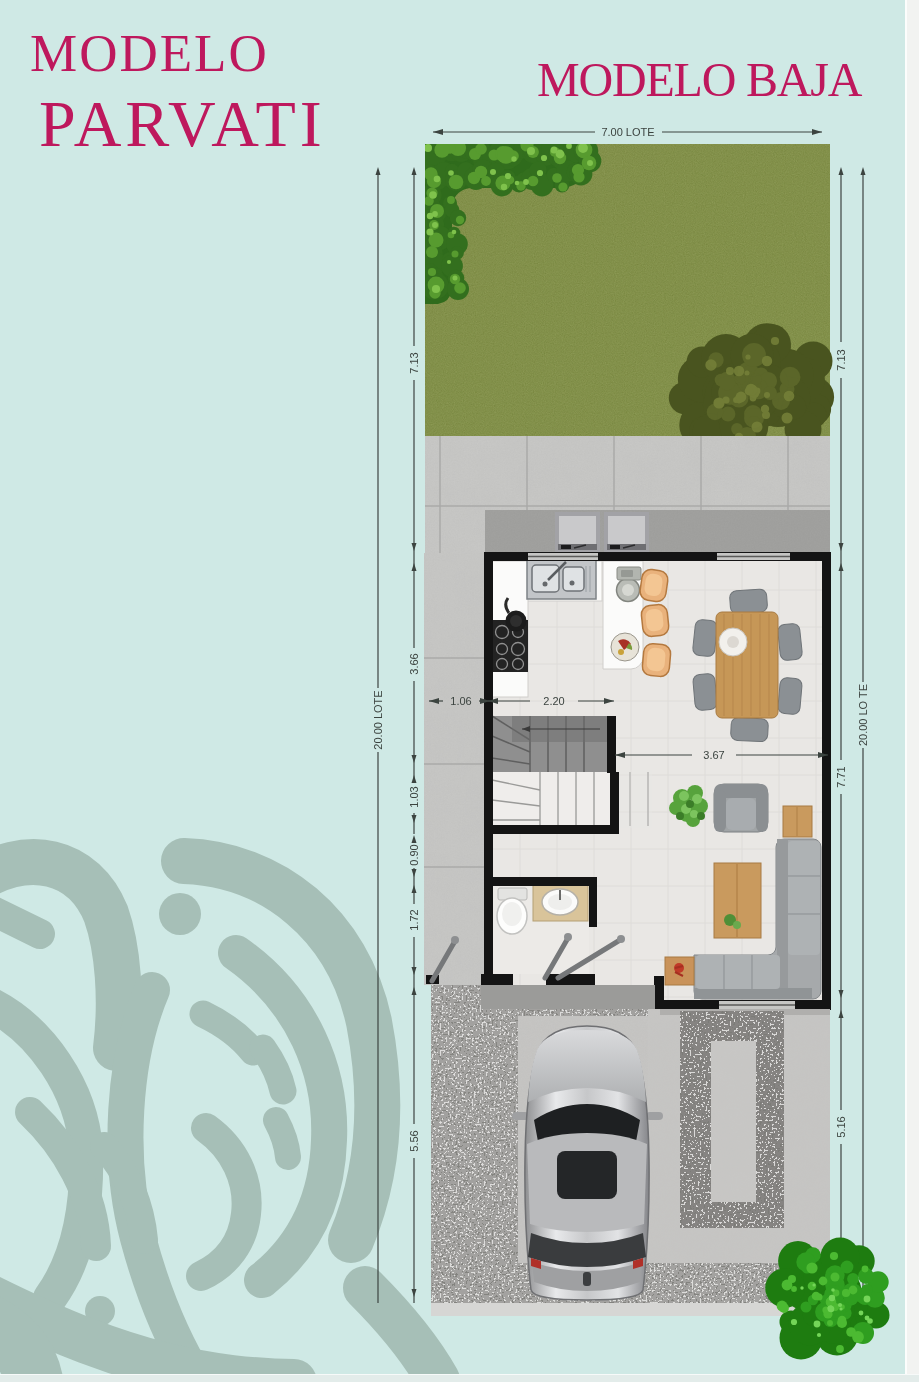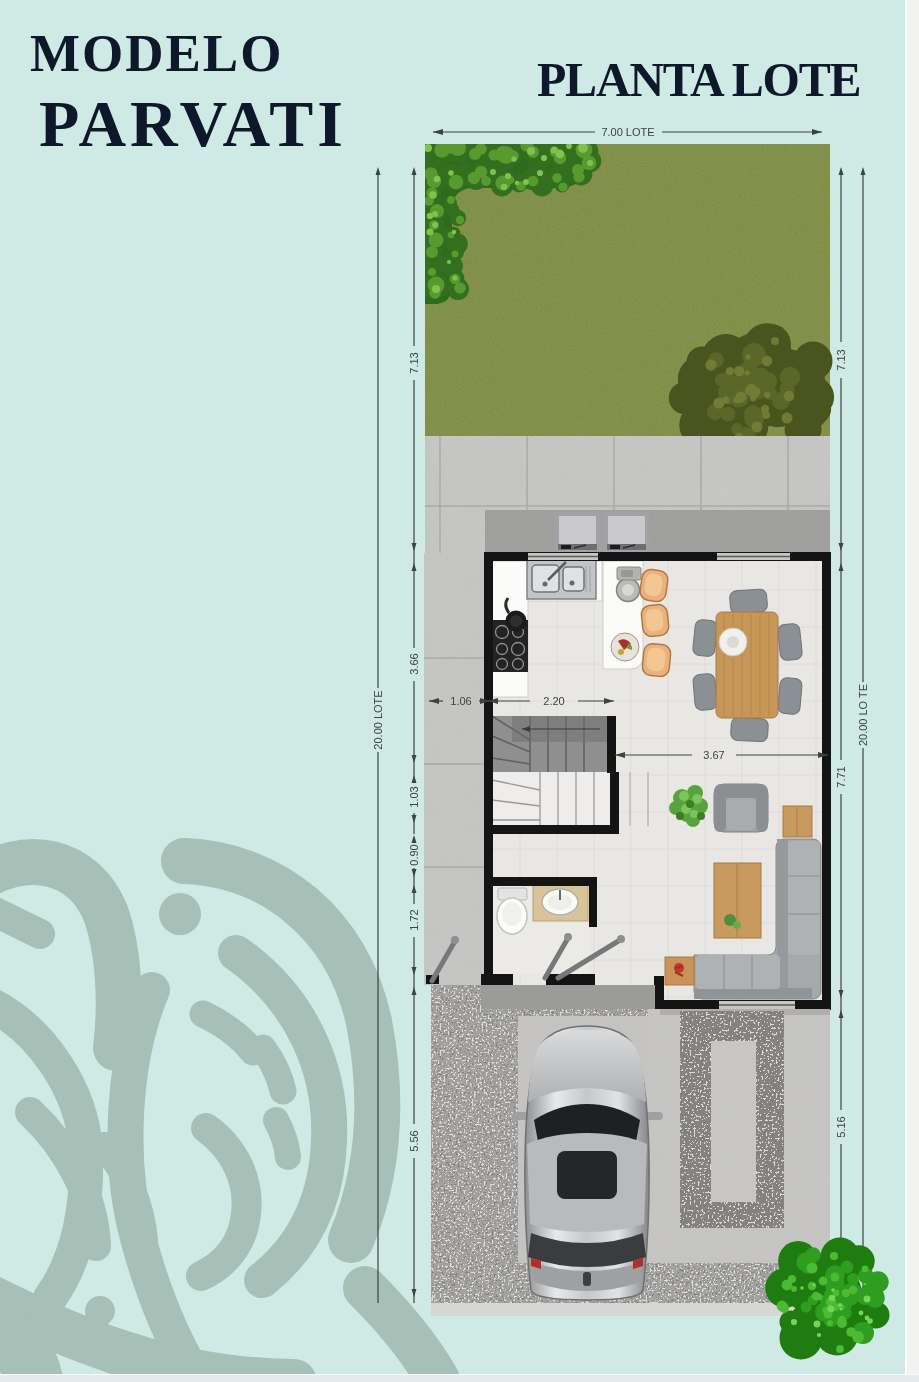--- a/index.html
+++ b/index.html
@@ -1,32 +1,32 @@
 <!DOCTYPE html>
 <html><head>
 <meta charset="utf-8">
 <style>
   html,body{margin:0;padding:0;}
   body{width:919px;height:1382px;overflow:hidden;background:#cfe9e5;font-family:"Liberation Sans",sans-serif;}
   .page{position:relative;width:919px;height:1382px;background:#cfe9e5;}
-  .ttl{position:absolute;color:#0f172a;font-family:"Liberation Serif",serif;font-weight:bold;white-space:nowrap;}
+  .ttl{position:absolute;color:#be185d;font-family:"Liberation Serif",serif;font-weight:normal;white-space:nowrap;}
 </style>
 </head>
 <body>
 <div class="page">
 
   <div style="position:absolute;left:905px;top:0;width:14px;height:1382px;background:#f2f3f1;border-left:2px solid #fcfdfc;z-index:5;"></div>
 
   <div style="position:absolute;left:0;top:1374px;width:919px;height:8px;background:#e3ecea;border-top:1px solid #f7faf9;z-index:5;"></div>
 
   <div class="ttl" style="left:30px;top:23px;font-size:53px;letter-spacing:2px;">MODELO</div>
 
   <div class="ttl" style="left:39px;top:86px;font-size:66px;letter-spacing:4px;text-align:center;">PARVATI</div>
 
-  <div class="ttl" style="left:537px;top:52px;font-size:48px;letter-spacing:-1.2px;">PLANTA LOTE</div>
+  <div class="ttl" style="left:537px;top:52px;font-size:48px;letter-spacing:-1.2px;">MODELO BAJA</div>
 
   <svg width="919" height="1382" viewBox="0 0 919 1382" style="position:absolute;left:0;top:0;">
     <defs>
       <filter id="grassDark" x="0" y="0" width="100%" height="100%">
         <feTurbulence type="fractalNoise" baseFrequency="0.9" numOctaves="2" seed="7"></feTurbulence>
         <feColorMatrix type="matrix" values="0 0 0 0 0.25  0 0 0 0 0.31  0 0 0 0 0.09  0.5 0.5 0 0 0"></feColorMatrix>
       </filter>
       <filter id="grassLight" x="0" y="0" width="100%" height="100%">
         <feTurbulence type="fractalNoise" baseFrequency="0.9" numOctaves="2" seed="19"></feTurbulence>
         <feColorMatrix type="matrix" values="0 0 0 0 0.66  0 0 0 0 0.71  0 0 0 0 0.30  0.5 0.5 0 0 0"></feColorMatrix>

